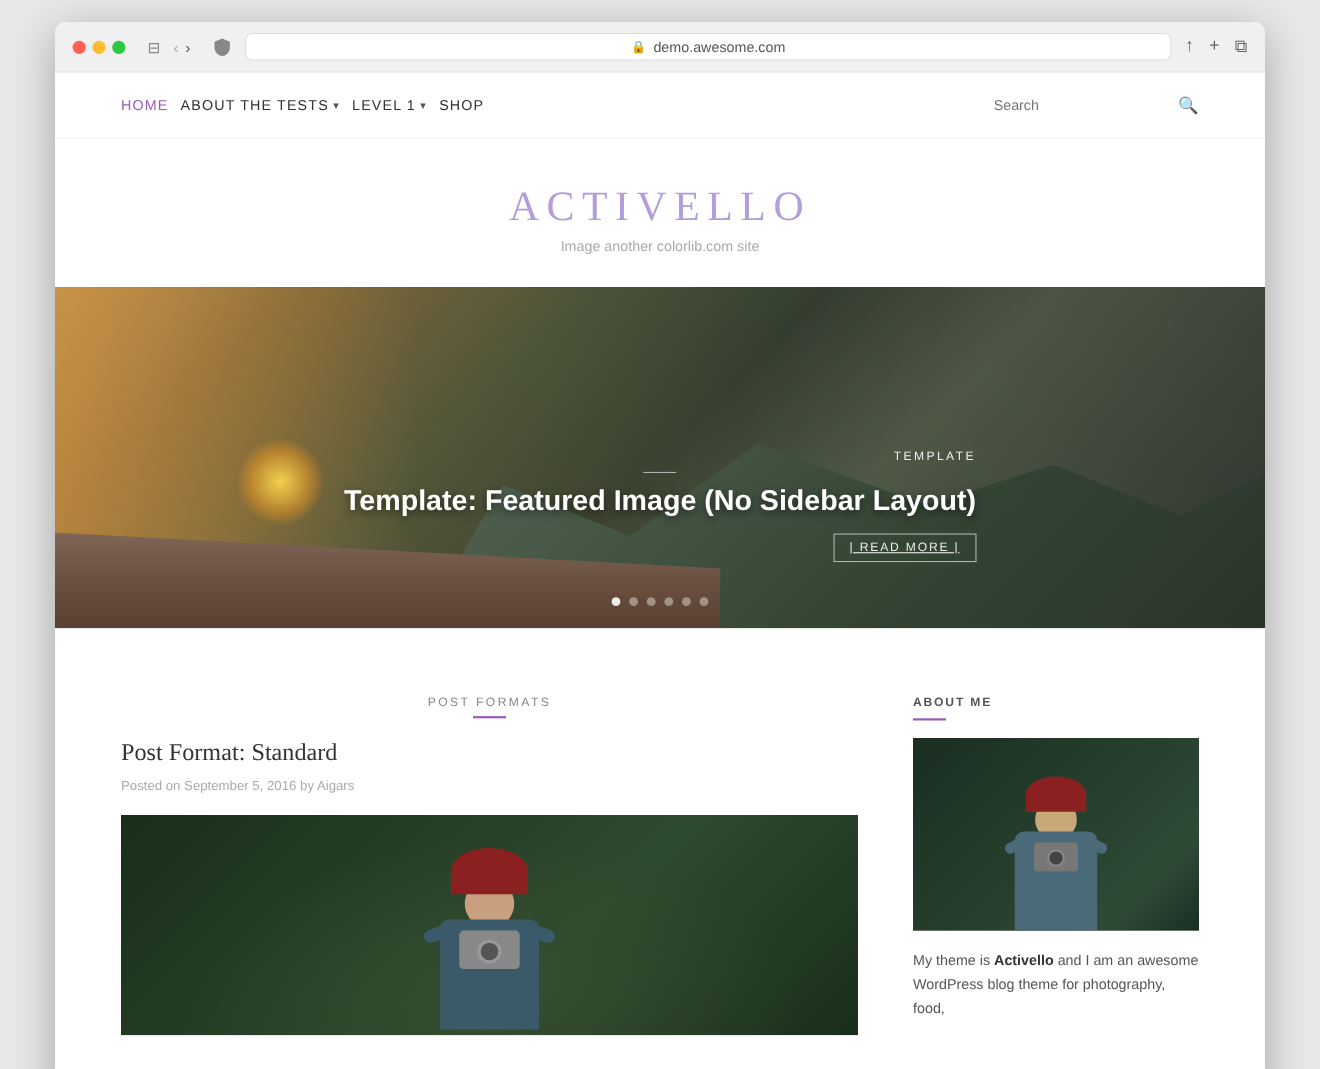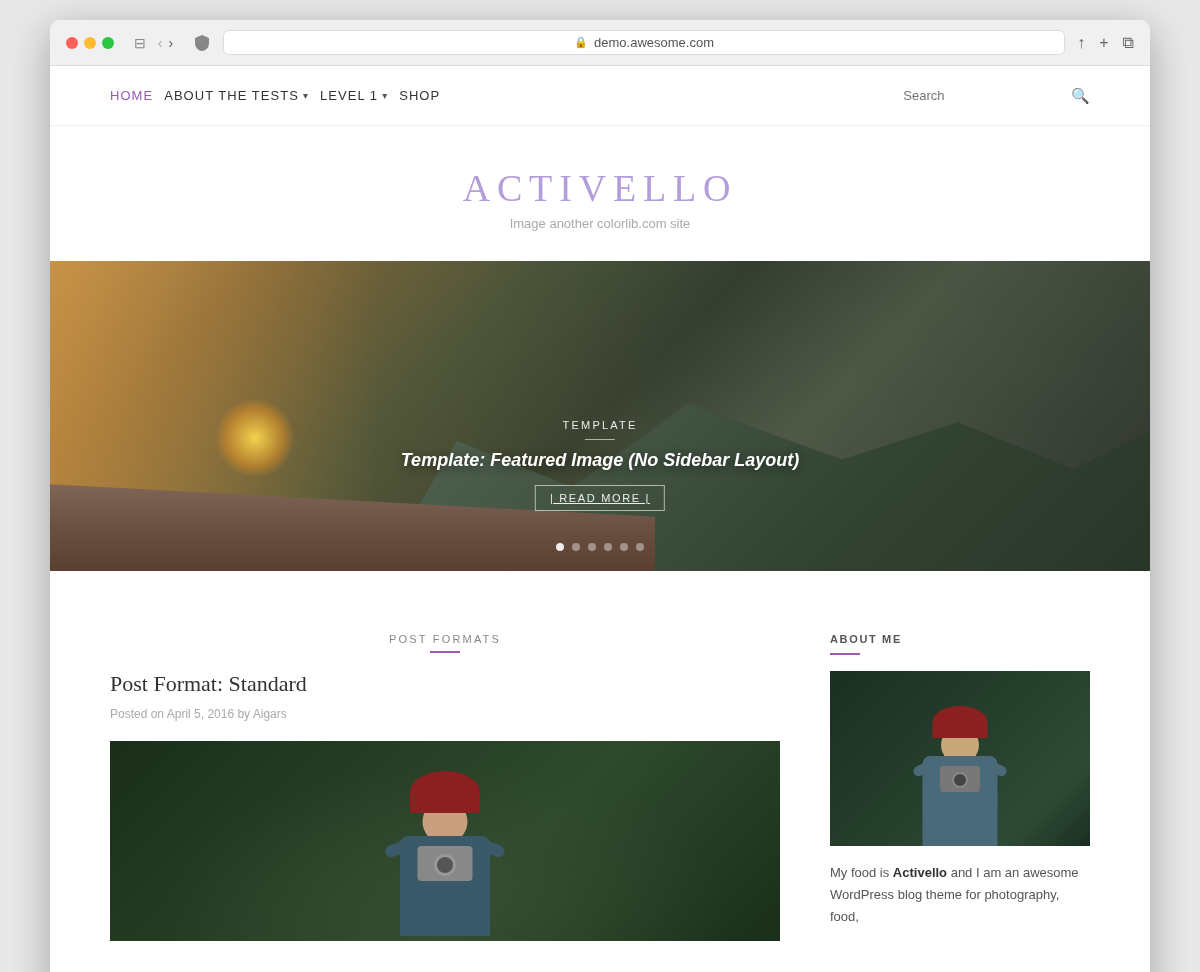--- a/index.html
+++ b/index.html
@@ -247,48 +247,47 @@
       height: 35%;
       background: linear-gradient(180deg, #8a7060 0%, #6a5040 60%, #5a4030 100%);
       clip-path: polygon(0 100%, 0 20%, 100% 50%, 100% 100%);
     }
 
     .hero-content {
       position: absolute;
       bottom: 60px;
       left: 50%;
       transform: translateX(-50%);
-      text-align: center;
+      text-align: right;
       color: #fff;
       margin-top: 36px;
     }
 
     .hero-category {
       font-size: 11px;
       letter-spacing: 0.2em;
       color: rgba(255,255,255,0.9);
       text-transform: uppercase;
       margin-bottom: 8px;
     }
 
     .hero-category-line {
       width: 30px;
       height: 1px;
       background: rgba(255,255,255,0.6);
       margin: 0 auto 10px;
     }
 
     .hero-title {
-      font-size: 18px;
+      font-size: 26px;
       font-weight: 700;
       color: #fff;
       text-shadow: 0 2px 8px rgba(0,0,0,0.5);
       margin-bottom: 14px;
       white-space: nowrap;
-      font-style: italic;
     }
 
     .hero-read-more {
       font-size: 11px;
       letter-spacing: 0.15em;
       color: rgba(255,255,255,0.9);
       border: 1px solid rgba(255,255,255,0.6);
       padding: 6px 14px;
       text-transform: uppercase;
       cursor: pointer;
@@ -509,21 +508,21 @@
       </div>
     </div>
 
     <div class="main-content">
 
       <div class="posts-area">
         <div class="post-category-label">POST FORMATS</div>
         <div class="post-category-underline"></div>
         <h2 class="post-title">Post Format: Standard</h2>
         <div class="post-meta">
-          <span>Posted on April 5, 2016  by Aigars</span>
+          <span>Posted on September 5, 2016  by Aigars</span>
         </div>
         <div class="post-image">
           <div class="post-image-bg"></div>
 
           <div style="position:absolute;inset:0;background:linear-gradient(135deg,#1a2e1a 0%,#243c24 30%,#2e4a2e 60%,#1a2e1a 100%);"></div>
           <div style="position:absolute;inset:0;background:radial-gradient(ellipse at 50% 80%, rgba(60,80,50,0.6) 0%, transparent 60%);"></div>
 
           <div style="position:absolute;bottom:0;left:50%;transform:translateX(-50%);width:140px;height:170px;">
 
             <div style="position:absolute;top:0;left:50%;transform:translateX(-50%);width:70px;height:42px;background:#8b2020;border-radius:50% 50% 0 0;z-index:2;"></div>
@@ -551,21 +550,21 @@
             <div style="position:absolute;top:0;left:50%;transform:translateX(-50%);width:55px;height:32px;background:#8b2020;border-radius:50% 50% 0 0;z-index:2;"></div>
             <div style="position:absolute;top:20px;left:50%;transform:translateX(-50%);width:38px;height:38px;background:#c8a878;border-radius:50%;z-index:1;"></div>
             <div style="position:absolute;top:50px;left:50%;transform:translateX(-50%);width:75px;height:90px;background:#4a6a7a;border-radius:8px 8px 0 0;z-index:1;"></div>
             <div style="position:absolute;top:60px;left:50%;transform:translateX(-50%);width:40px;height:26px;background:#777;border-radius:3px;z-index:3;"></div>
             <div style="position:absolute;top:66px;left:50%;transform:translateX(-50%);width:16px;height:16px;background:#444;border-radius:50%;z-index:4;border:2px solid #888;"></div>
             <div style="position:absolute;top:58px;left:8px;width:20px;height:10px;background:#4a6a7a;border-radius:5px;z-index:2;transform:rotate(-25deg);"></div>
             <div style="position:absolute;top:58px;right:8px;width:20px;height:10px;background:#4a6a7a;border-radius:5px;z-index:2;transform:rotate(25deg);"></div>
           </div>
         </div>
         <p class="about-text">
-          <span>My food is </span><strong>Activello</strong><span> and I am an awesome WordPress blog theme for photography, food,</span>
+          <span>My theme is </span><strong>Activello</strong><span> and I am an awesome WordPress blog theme for photography, food,</span>
         </p>
       </div>
 
     </div>
 
   </div>
 
 </div>
 
 </body></html>

